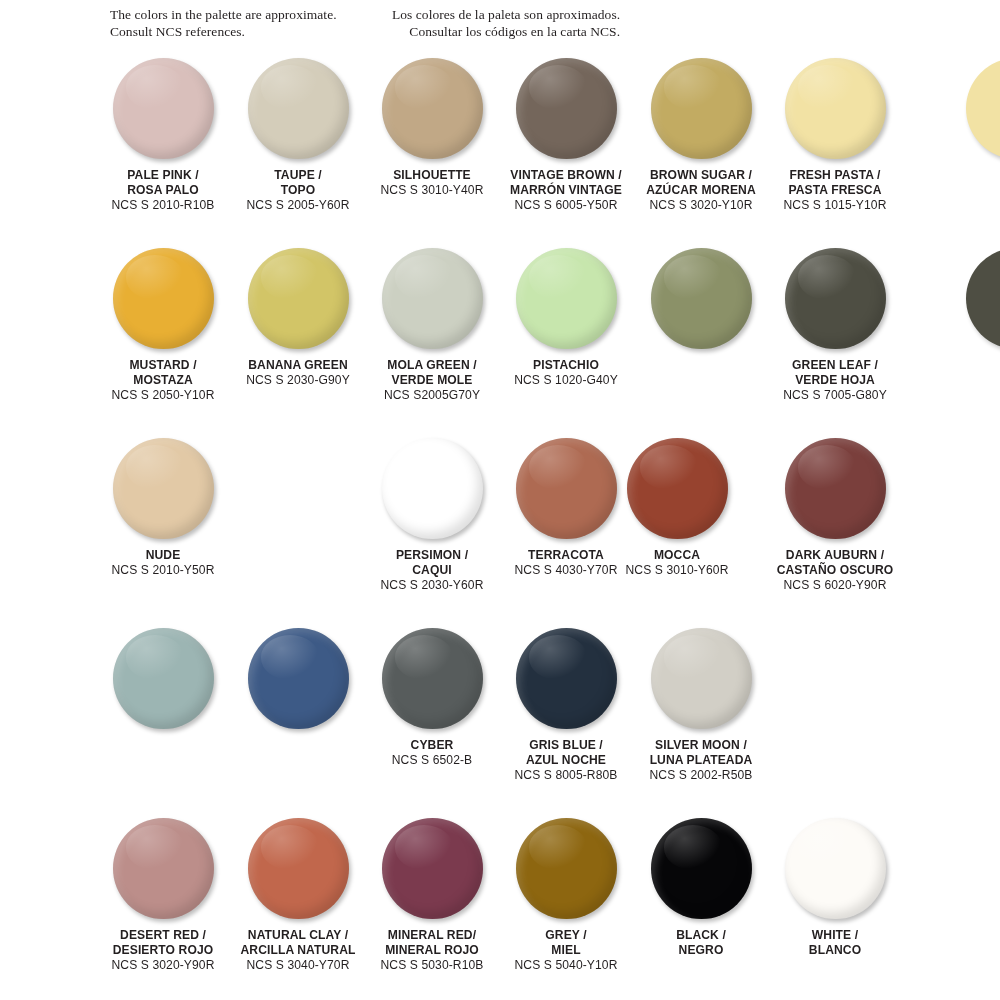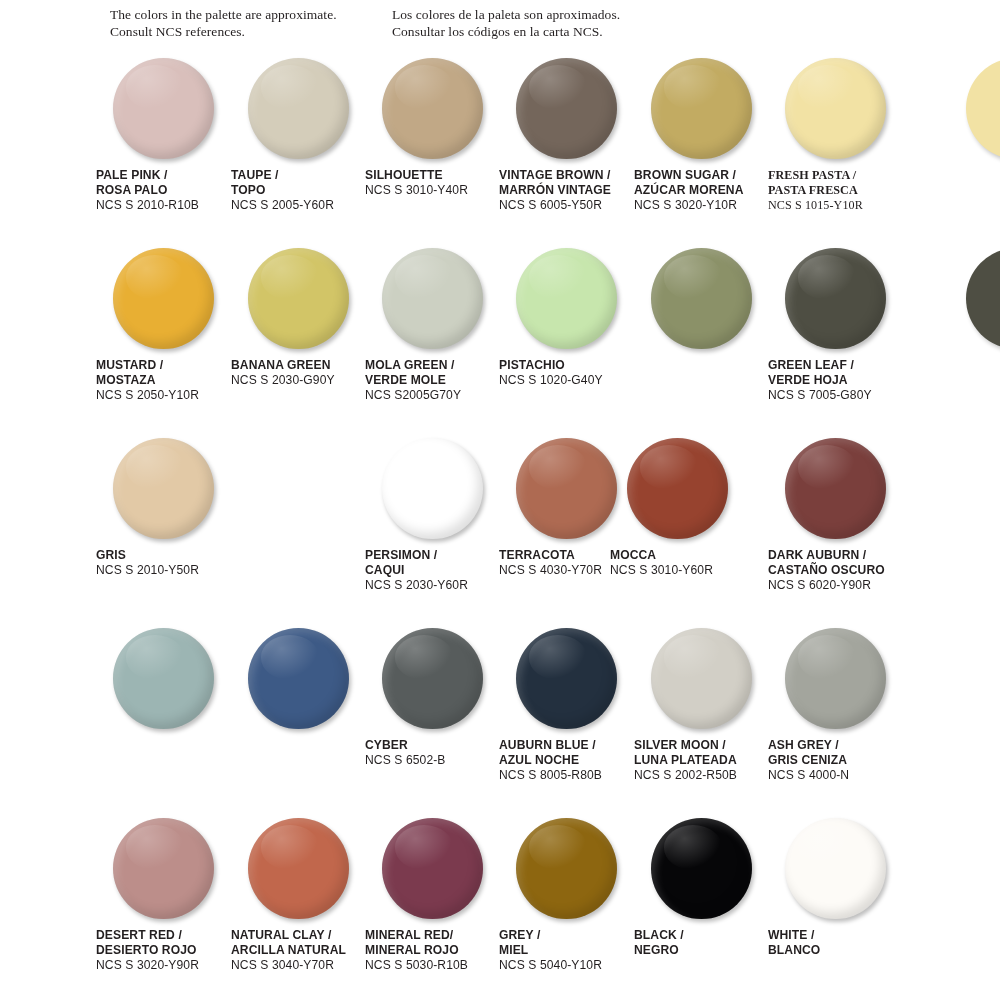--- a/index.html
+++ b/index.html
@@ -27,39 +27,39 @@
   }
   .note {
     position: absolute;
     font-size: 13.5px;
     line-height: 17px;
     color: #231f20;
     letter-spacing: 0.05px;
     white-space: pre-line;
   }
   .note-en { left: 110px; top: 0; }
-  .note-es { left: 392px; top: 0; }
+  .note-es { left: 392px; top: 0; text-align: right; }
 
   
   .palette {
     position: absolute;
     top: 56px;
     left: 0;
     width: 1000px;
   }
   .row {
     position: relative;
     height: 190px;
     width: 1000px;
   }
   .cell {
     position: absolute;
     top: 0;
     width: 134px;
-    text-align: left;
+    text-align: center;
   }
 
   .swatch-wrap {
     position: relative;
     height: 112px;
     width: 134px;
   }
   .swatch {
     position: absolute;
     left: 50%;
@@ -175,21 +175,21 @@
       <div class="cell" style="left: 634px;">
         <div class="swatch-wrap">
           <div class="swatch" style="background: rgb(194, 171, 98);"></div>
         </div>
         <div class="caption">
           <div class="name">BROWN SUGAR /
 AZÚCAR MORENA</div>
           <div class="code">NCS S 3020-Y10R</div>
         </div>
       </div>
-      <div class="cell" style="left: 768px; font-family: Liberation Serif, serif;">
+      <div class="cell" style="left: 768px;">
         <div class="swatch-wrap">
           <div class="swatch" style="background: rgb(242, 226, 164);"></div>
         </div>
         <div class="caption">
           <div class="name">FRESH PASTA /
 PASTA FRESCA</div>
           <div class="code">NCS S 1015-Y10R</div>
         </div>
       </div>
       <div class="sliver" style="background: rgb(242, 226, 164);"></div>
@@ -249,21 +249,21 @@
         </div>
       </div>
       <div class="sliver" style="background: rgb(78, 78, 67);"></div>
     </div>
     <div class="row">
       <div class="cell" style="left: 96px;">
         <div class="swatch-wrap">
           <div class="swatch" style="background: rgb(226, 201, 166);"></div>
         </div>
         <div class="caption">
-          <div class="name">GRIS</div>
+          <div class="name">NUDE</div>
           <div class="code">NCS S 2010-Y50R</div>
         </div>
       </div>
       <div class="cell" style="left: 365px;">
         <div class="swatch-wrap">
           <div class="swatch"></div>
         </div>
         <div class="caption">
           <div class="name">PERSIMON /
 CAQUI</div>
@@ -317,45 +317,35 @@
         <div class="caption">
           <div class="name">CYBER</div>
           <div class="code">NCS S 6502-B</div>
         </div>
       </div>
       <div class="cell" style="left: 499px;">
         <div class="swatch-wrap">
           <div class="swatch" style="background: rgb(35, 48, 63);"></div>
         </div>
         <div class="caption">
-          <div class="name">AUBURN BLUE /
+          <div class="name">GRIS BLUE /
 AZUL NOCHE</div>
           <div class="code">NCS S 8005-R80B</div>
         </div>
       </div>
       <div class="cell" style="left: 634px;">
         <div class="swatch-wrap">
           <div class="swatch" style="background: rgb(210, 207, 198);"></div>
         </div>
         <div class="caption">
           <div class="name">SILVER MOON /
 LUNA PLATEADA</div>
           <div class="code">NCS S 2002-R50B</div>
         </div>
       </div>
-      <div class="cell" style="left: 768px;">
-        <div class="swatch-wrap">
-          <div class="swatch" style="background: rgb(163, 165, 157);"></div>
-        </div>
-        <div class="caption">
-          <div class="name">ASH GREY /
-GRIS CENIZA</div>
-          <div class="code">NCS S 4000-N</div>
-        </div>
-      </div>
     </div>
     <div class="row">
       <div class="cell" style="left: 96px;">
         <div class="swatch-wrap">
           <div class="swatch" style="background: rgb(188, 142, 138);"></div>
         </div>
         <div class="caption">
           <div class="name">DESERT RED /
 DESIERTO ROJO</div>
           <div class="code">NCS S 3020-Y90R</div>

